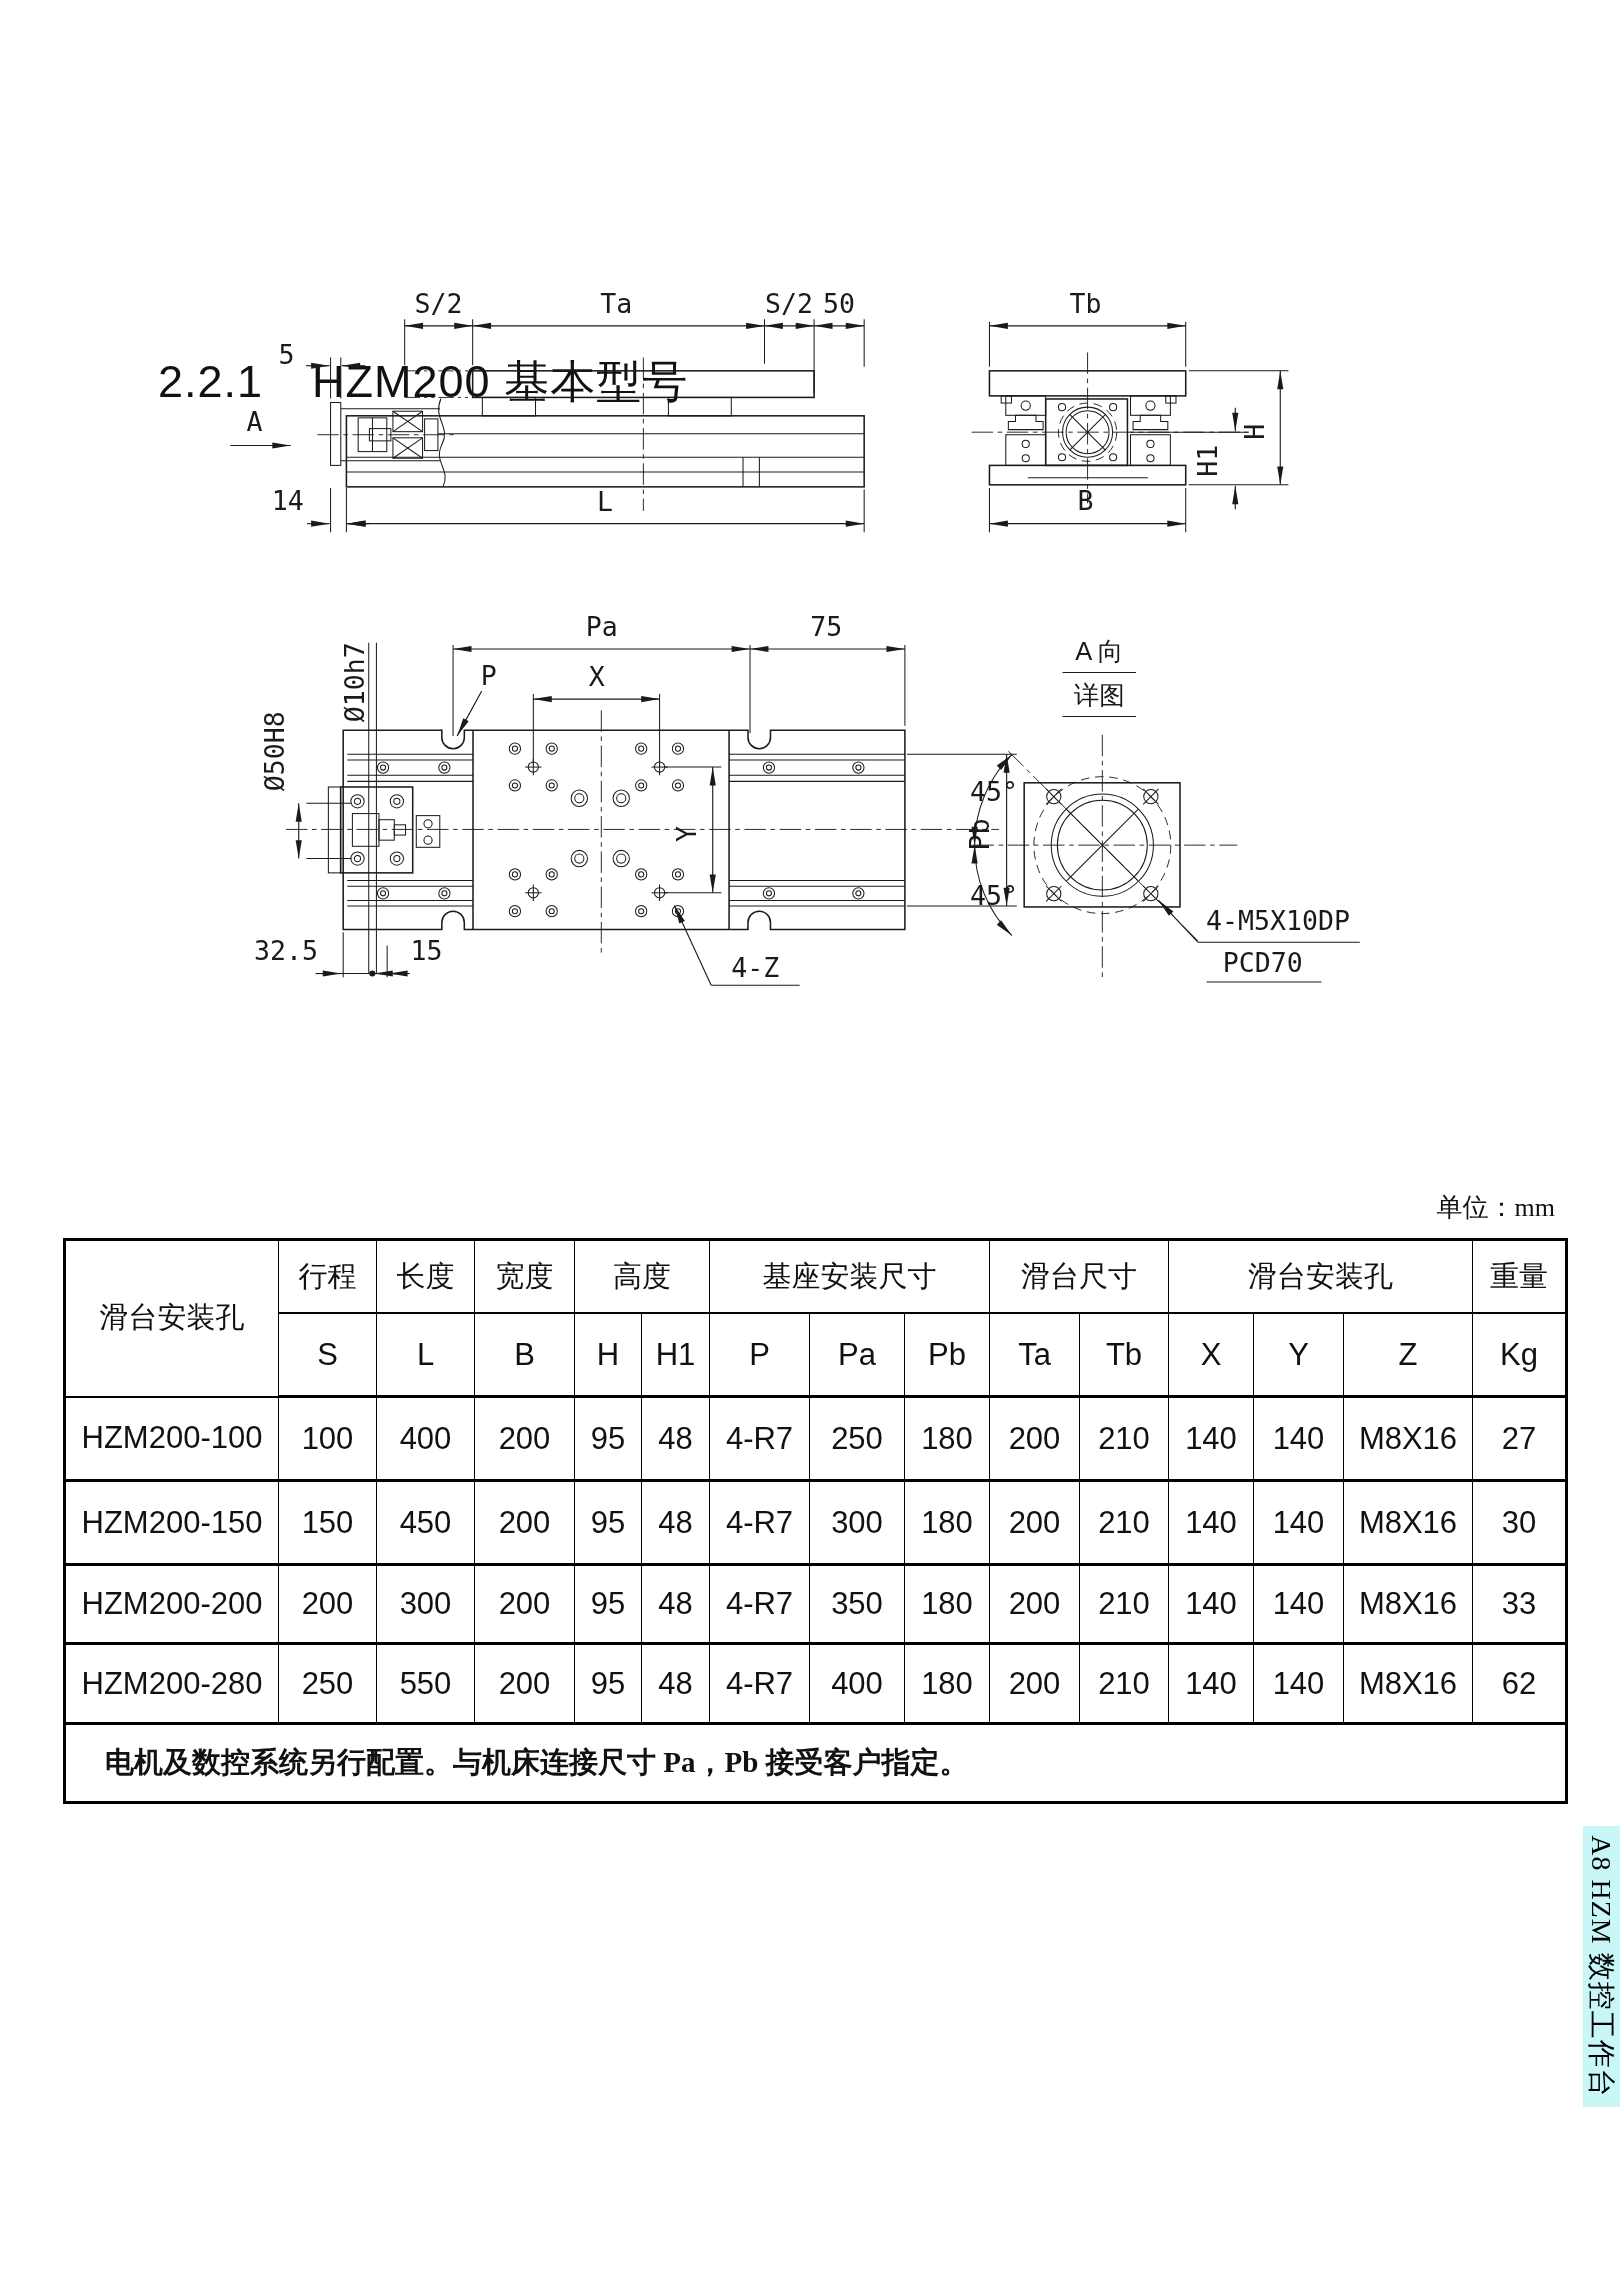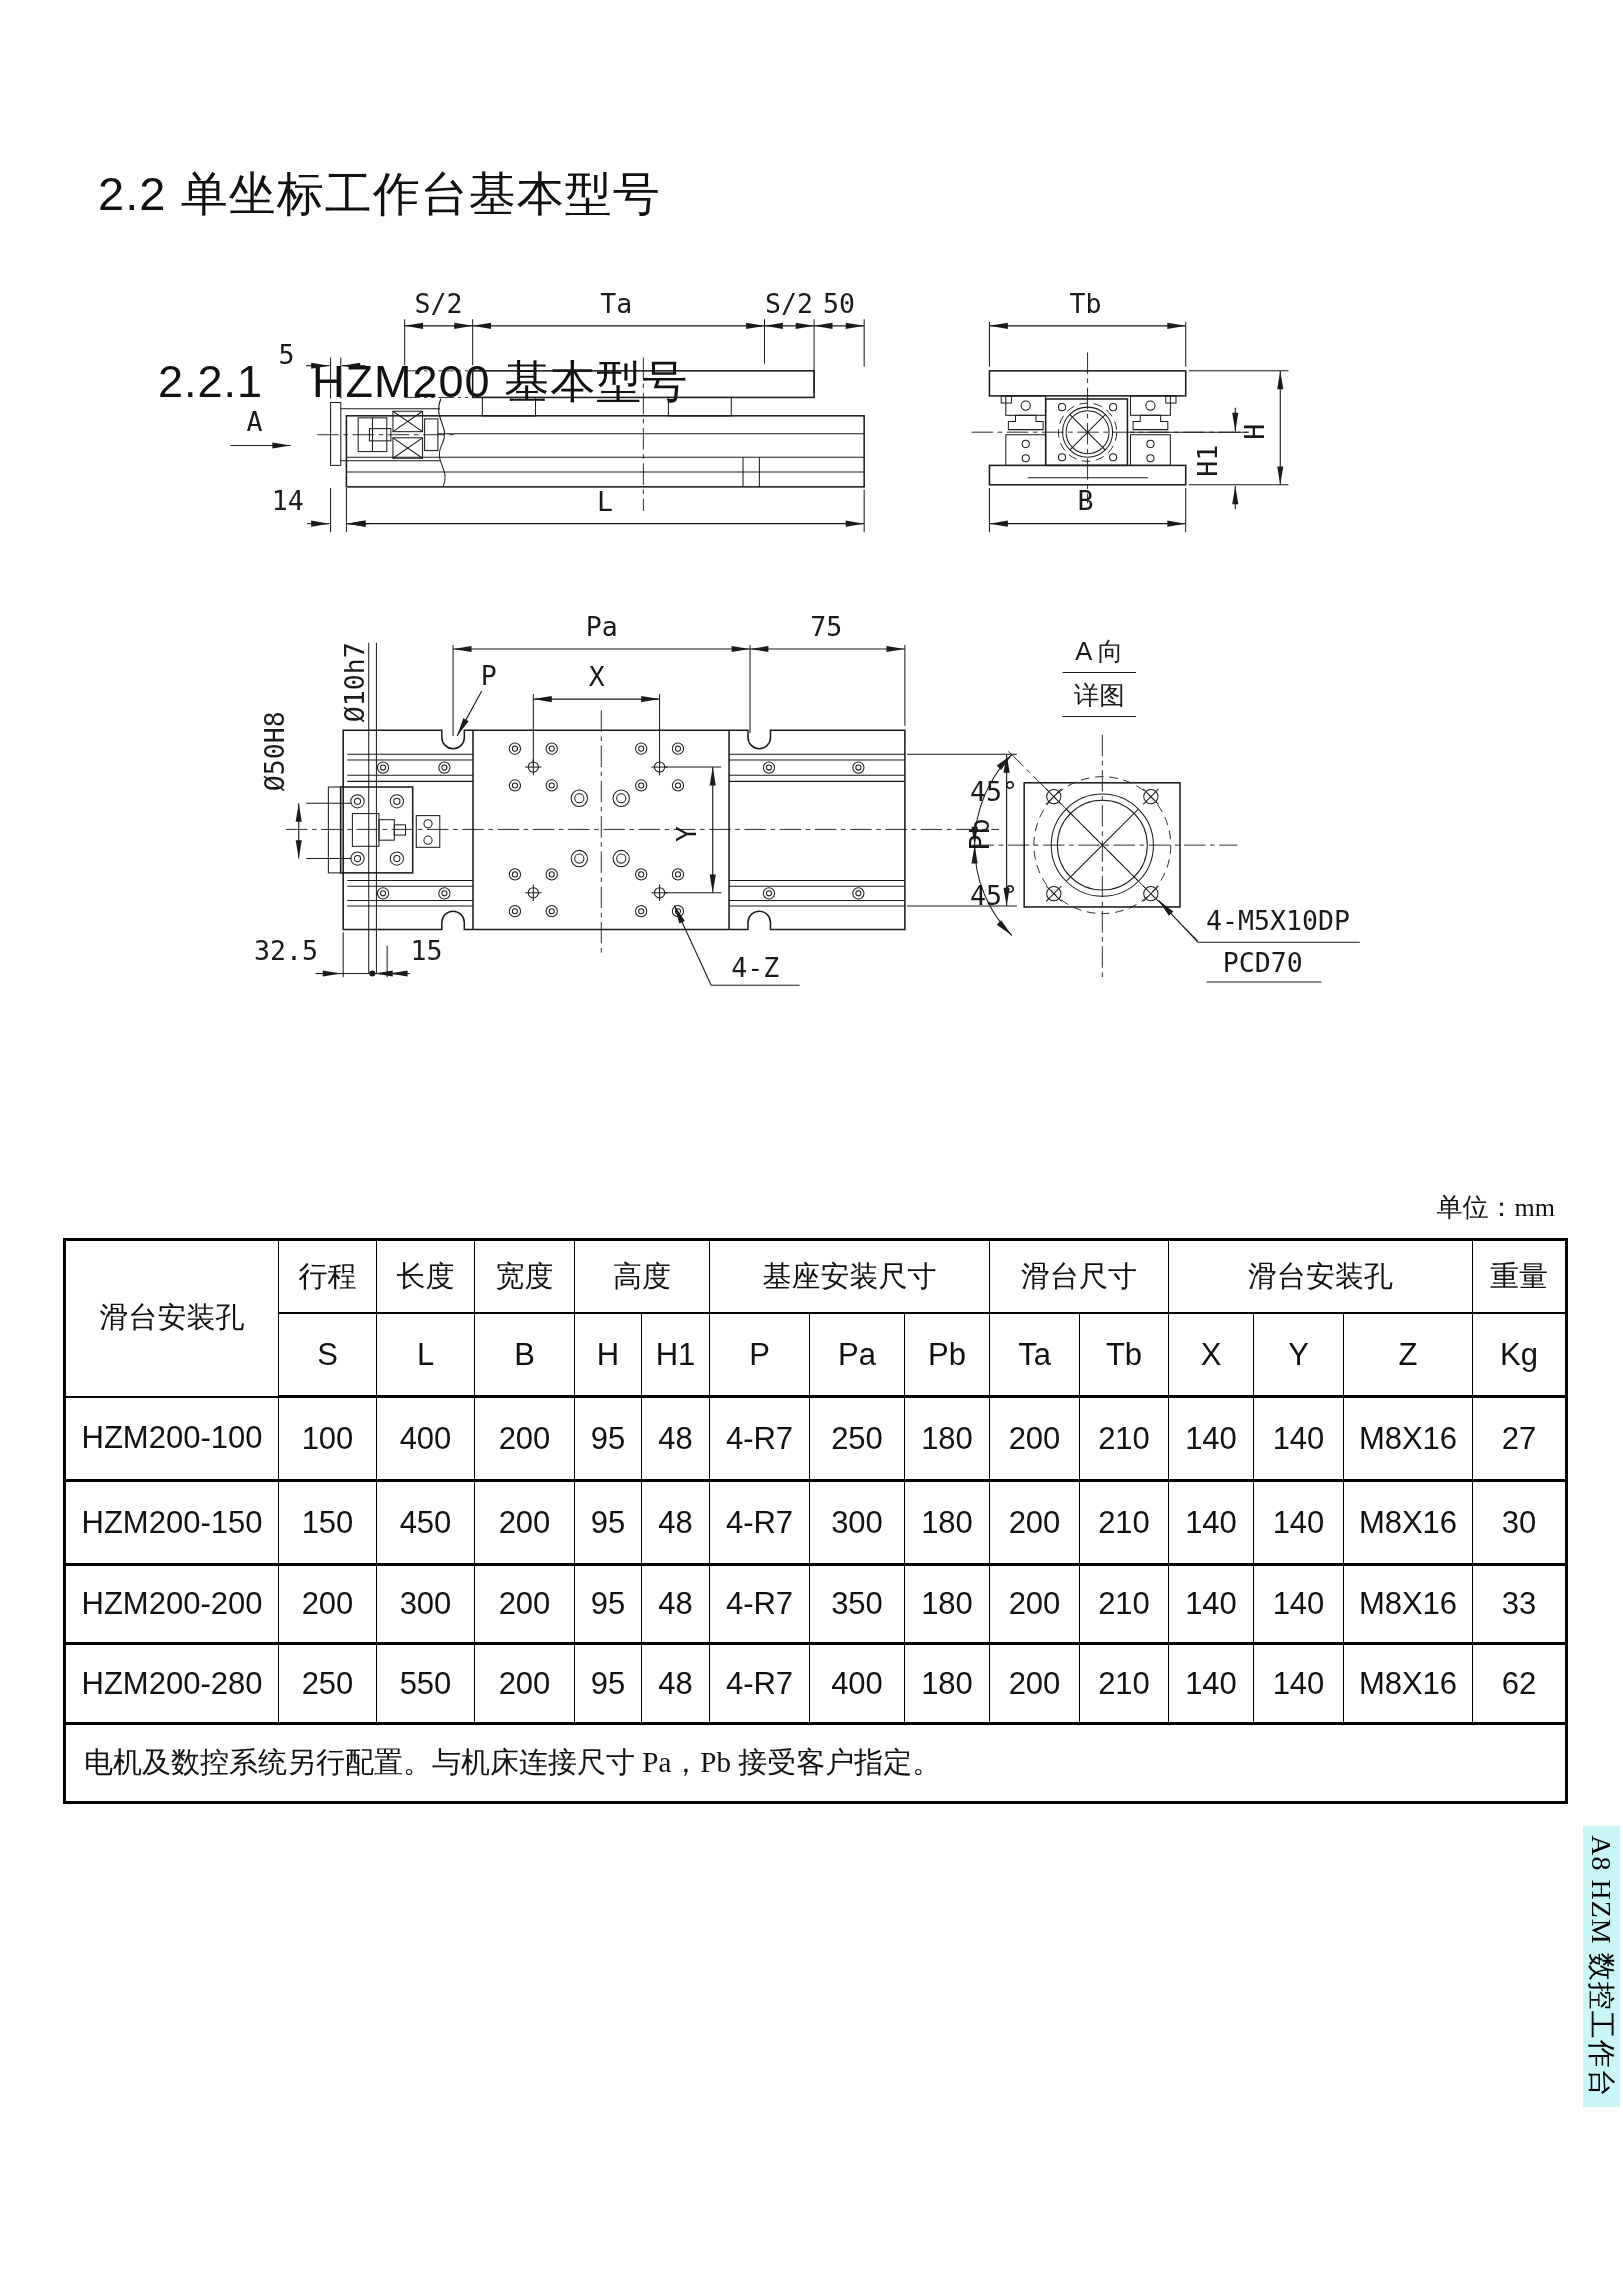--- a/index.html
+++ b/index.html
@@ -16,43 +16,40 @@
   .spec-table{position:absolute;left:63px;top:1238px;border-collapse:collapse;table-layout:fixed;
               border:3.6px solid #000;font-size:31px;}
   .spec-table td{border:1.5px solid #000;text-align:center;vertical-align:middle;padding:0;overflow:hidden;}
   .spec-table td.cn{font-family:"Liberation Serif",serif;font-size:29px;}
   tr.hr1 td{height:71px;border-bottom:2.6px solid #000;text-align:center;}
   tr.hr2 td{height:81px;border-bottom:3.6px solid #000;}
   tr.data td{border-bottom:3.6px solid #000;}
   tr.data.r1 td,tr.data.r2 td{height:81px;}
   tr.data.r3 td{height:76px;}
   tr.data.r4 td{height:77px;}
-  tr.foot td{height:76px;text-align:left;padding-left:18px;font-family:"Liberation Serif",serif;font-size:29px;}
+  tr.foot td{height:76px;text-align:left;padding-left:39px;font-family:"Liberation Serif",serif;font-size:29px;font-weight:bold;}
   
   .side-tab{position:absolute;left:1620px;top:1826px;width:281px;height:37px;background:#c9f7f7;
             transform:rotate(90deg);transform-origin:0 0;display:flex;align-items:center;justify-content:center;
             font-family:"Liberation Serif",serif;font-size:28px;letter-spacing:1px;white-space:nowrap;color:#000;}
   
   svg .ln{fill:none;stroke:#1a1a1a;stroke-width:3;}
   svg .tn{fill:none;stroke:#1a1a1a;stroke-width:2;}
   svg .dm{fill:none;stroke:#1a1a1a;stroke-width:2.2;}
   svg .cl{fill:none;stroke:#1a1a1a;stroke-width:1.8;stroke-dasharray:42 9 9 9;}
   svg .dsh{fill:none;stroke:#1a1a1a;stroke-width:1.8;stroke-dasharray:17 11;}
   svg .ph{fill:none;stroke:#1a1a1a;stroke-width:1.8;stroke-dasharray:30 8 6 8 6 8;}
   svg .dt{font-family:"DejaVu Sans Mono",monospace;font-size:52px;fill:#1a1a1a;text-anchor:middle;}
   svg .dtc{font-family:"Liberation Sans",sans-serif;font-size:50px;fill:#1a1a1a;text-anchor:middle;}
 </style>
 </head>
 <body>
 
 <div class="page">
 
-  <div class="sec-title">
-    <span class="num">2.2</span><span>单坐标工作台基本型号</span>
-  </div>
   <div class="sub-title">
     <span class="num">2.2.1</span><span>HZM200 基本型号</span>
   </div>
 
   <svg class="drawing" style="left:215px;top:286px;" width="685" height="276" viewBox="420 560 1340 540">
     <defs>
       <marker id="m1" markerUnits="userSpaceOnUse" markerWidth="40" markerHeight="16" viewBox="0 0 40 16" refX="38" refY="8" orient="auto-start-reverse">
           <path d="M38,8 L2,2 L2,14 Z" fill="#1a1a1a"></path>
         </marker>
       <pattern id="hs" width="11" height="11" patternUnits="userSpaceOnUse" patternTransform="rotate(45)">

